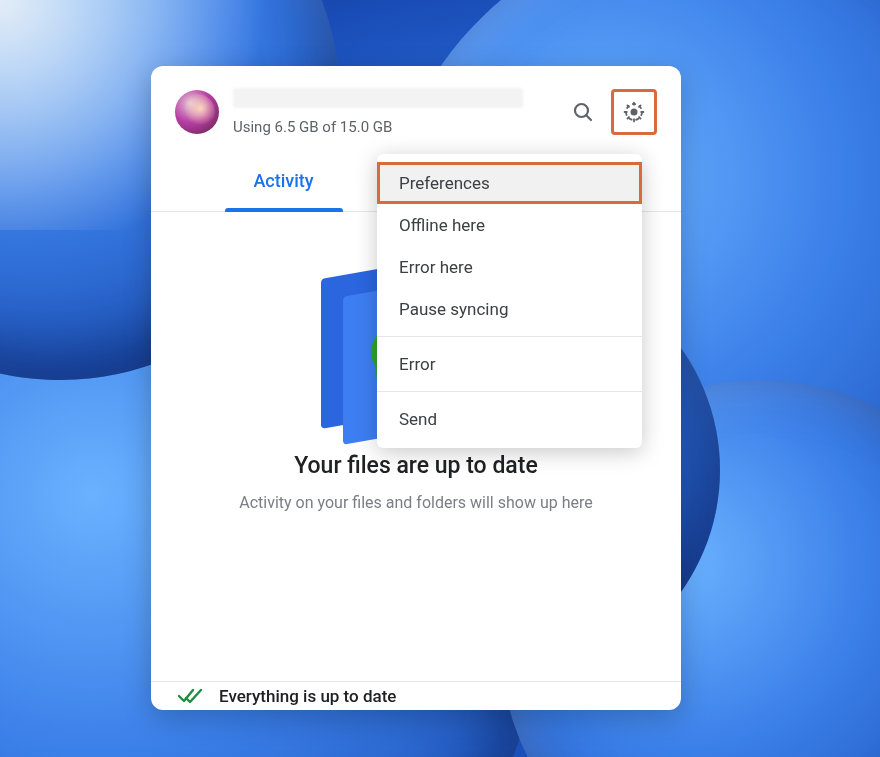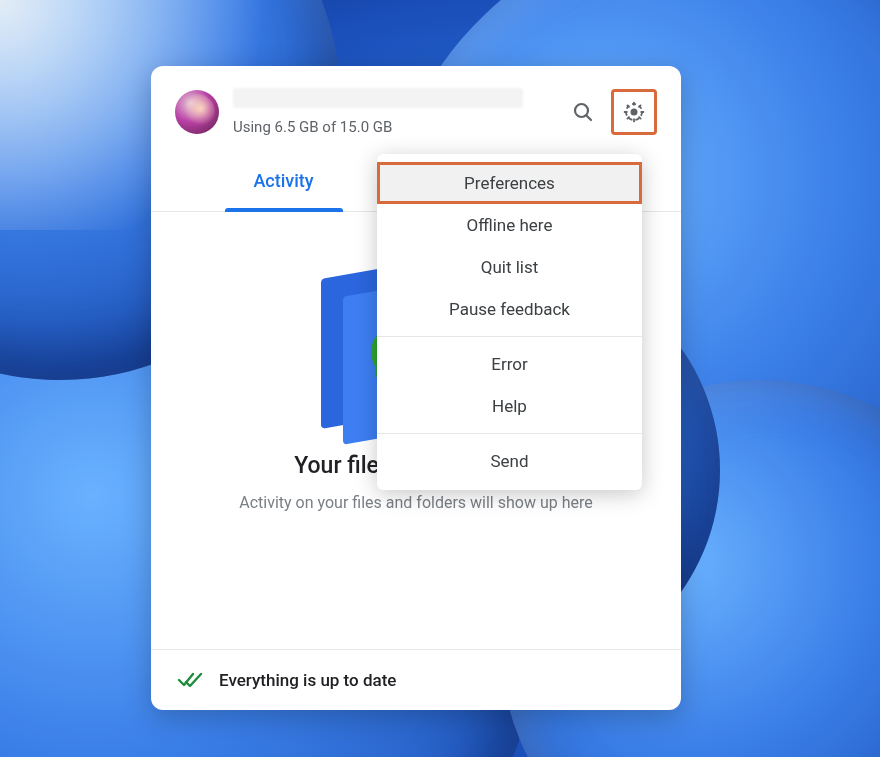--- a/index.html
+++ b/index.html
@@ -50,28 +50,28 @@
     .body { display:flex; flex-direction:column; align-items:center; padding: 30px 30px 18px 30px; }
 
     .folder-illu { width:190px; height:180px; position:relative; margin-top:8px;}
     .folder-back{position:absolute;left:0;top:14px;width:170px;height:150px;background:#2b66df;transform:skewY(-10deg);border-radius:4px;}
     .folder-front{position:absolute;left:22px;top:32px;width:168px;height:148px;background:#3d7ef2;transform:skewY(-10deg);border-radius:4px;}
     .cloud{position:absolute;left:38px;top:52px;width:128px;height:110px;}
 
     .headline{margin-top:22px;font-size:23px;font-weight:500;color:#202124;}
     .subtext{margin-top:14px;font-size:16px;color:#7a7f85;text-align:center;}
 
-    .footer{position:absolute;left:0;right:0;bottom:0;border-top:1px solid #e6e6e6;padding:20px 26px;display:flex;align-items:center;gap:16px;}
+    .footer{position:absolute;left:0;right:0;bottom:0;border-top:1px solid #e6e6e6;padding:4px 26px;display:flex;align-items:center;gap:16px;}
     .footer-text{font-size:17px;color:#202124;font-weight:500;}
 
     .menu {
       position:absolute; left:226px; top:88px; width:265px; background:#fff;
       border-radius:6px; box-shadow: 0 4px 22px rgba(0,0,0,0.22); padding: 8px 0;
     }
-    .menu-item{padding:11px 22px;font-size:17px;color:#3c4043;cursor:pointer;text-align:center;}
+    .menu-item{padding:11px 22px;font-size:17px;color:#3c4043;cursor:pointer;}
     .menu-item.hovered{background:#f1f1f1;}
     .menu-item.highlighted{outline:3px solid #d96a3b;outline-offset:-3px;}
     .menu hr{border:none;border-top:1px solid #e6e6e6;margin:6px 0;}
   </style>
 </head>
 <body>
 
 <div class="desktop">
   <div class="petal p1"></div>
   <div class="petal p2"></div>
@@ -131,22 +131,21 @@
       <svg width="26" height="20" viewBox="0 0 26 20" fill="none" stroke="#1e8e3e" stroke-width="2.4" stroke-linecap="round" stroke-linejoin="round">
         <path d="M2 10 L7 15 L16 4"></path>
           <path d="M9 12 L13 16 L24 4"></path>
       </svg>
       <div class="footer-text">Everything is up to date</div>
     </div>
 
     <div class="menu">
       <div class="menu-item hovered highlighted">Preferences</div>
       <div class="menu-item">Offline here</div>
-      <div class="menu-item">Quit list</div>
-      <div class="menu-item">Pause feedback</div>
+      <div class="menu-item">Error here</div>
+      <div class="menu-item">Pause syncing</div>
       <hr>
       <div class="menu-item">Error</div>
-      <div class="menu-item">Help</div>
       <hr>
       <div class="menu-item">Send</div>
     </div>
   </div>
 </div>
 
 </body></html>

